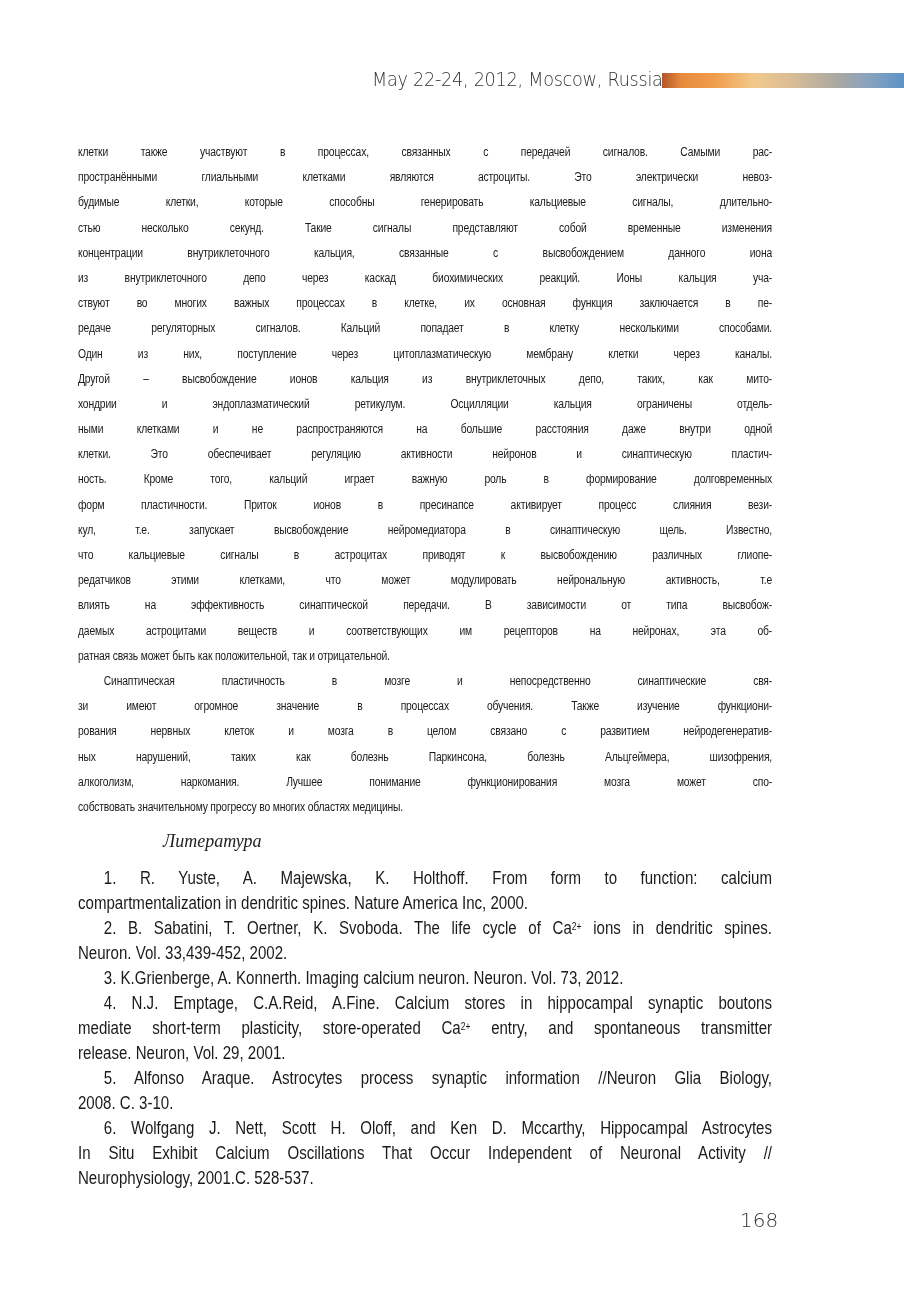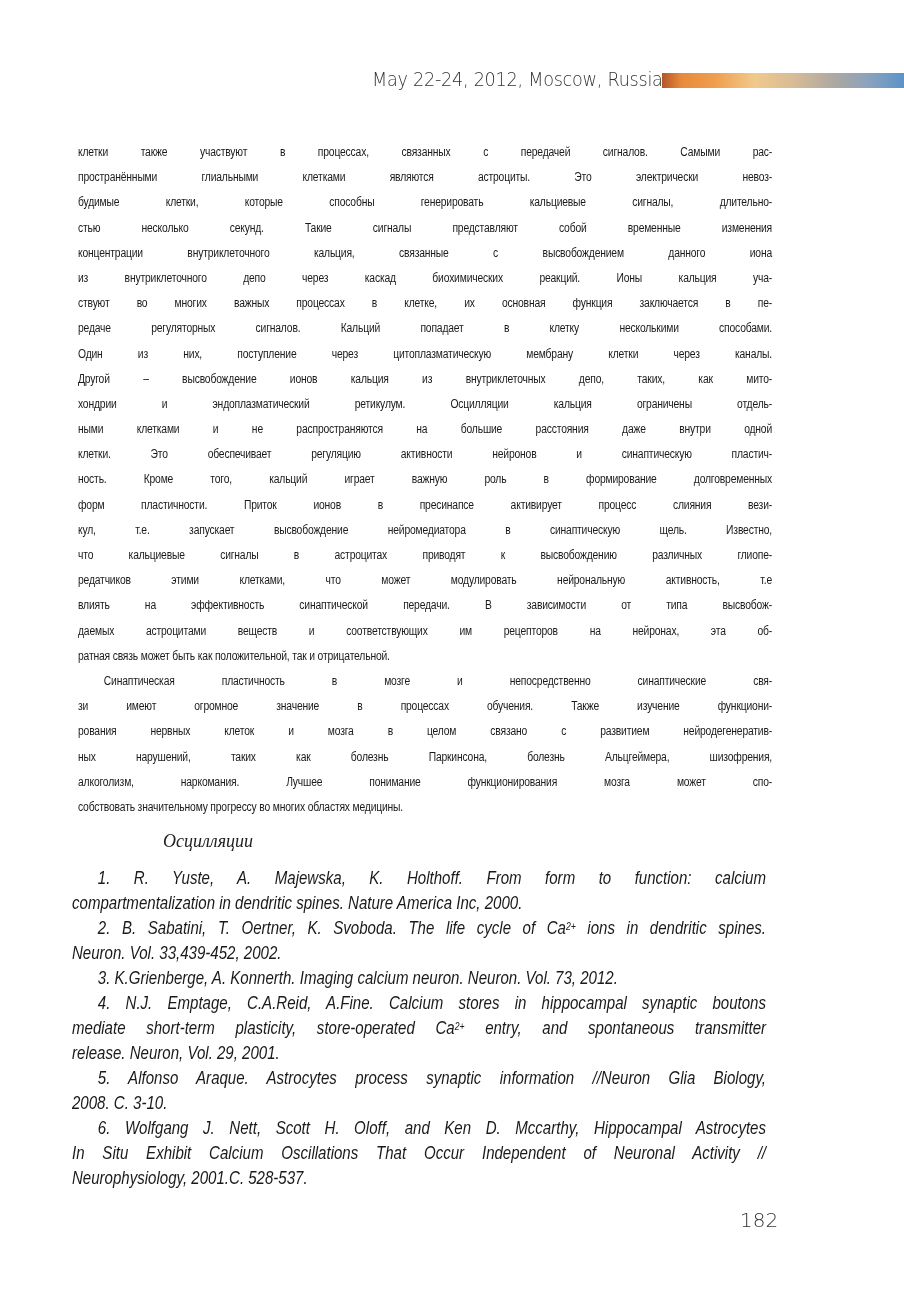--- a/index.html
+++ b/index.html
@@ -12,21 +12,21 @@
          background:linear-gradient(to right, #b3562a 0%, #e88a3c 8%, #ef9e4e 22%, #f1c98b 38%, #d6bb97 55%, #aaa8a2 72%, #8ba3bd 85%, #5b93c8 100%); }
   .body { position:absolute; left:78px; top:140px; width:694px;
           font-size:12px; line-height:25.2px; text-align:justify;
           font-family:"Liberation Sans", sans-serif; letter-spacing:-0.2px; }
   .body .line { display:block; text-align:justify; text-align-last:justify; white-space:nowrap; overflow:visible; height:25.2px; }
   .body .line.last { text-align-last:left; }
   .body .indent { padding-left:30px; }
   .para-scale { transform:scaleX(0.86); transform-origin:left top; width:807px; }
   .lit-title { position:absolute; left:163px; top:831px; font-size:18px;
           font-family:"Liberation Serif", serif; font-style:italic; color:#222; }
-  .refs { position:absolute; left:72px; top:866px; width:694px; font-size:17.5px; line-height:25px;font-style:italic; }
+  .refs { position:absolute; left:78px; top:866px; width:694px; font-size:17.5px; line-height:25px; }
   .refs .line { display:block; white-space:nowrap; height:25px; text-align-last:justify; text-align:justify; }
   .refs .line.last { text-align-last:left; }
   .refs .indent { padding-left:30px; }
   .refs-scale { transform:scaleX(0.86); transform-origin:left top; width:807px; }
   sup { font-size:10px; vertical-align:top; position:relative; top:-2px; }
   .page-num { position:absolute; left:740px; top:1208px; font-size:20px;
           font-family:"DejaVu Sans", sans-serif; font-weight:300; color:#333; }
 </style>
 </head>
 <body>
@@ -59,21 +59,21 @@
     <span class="line last">ратная связь может быть как положительной, так и отрицательной.</span>
     <span class="line indent">Синаптическая пластичность в мозге и непосредственно синаптические свя-</span>
     <span class="line">зи имеют огромное значение в процессах обучения. Также изучение функциони-</span>
     <span class="line">рования нервных клеток и мозга в целом связано с развитием нейродегенератив-</span>
     <span class="line">ных нарушений, таких как болезнь Паркинсона, болезнь Альцгеймера, шизофрения,</span>
     <span class="line">алкоголизм, наркомания. Лучшее понимание функционирования мозга может спо-</span>
     <span class="line last">собствовать значительному прогрессу во многих областях медицины.</span>
   </div>
 </div>
 
-<div class="lit-title">Осцилляции</div>
+<div class="lit-title">Литература</div>
 
 <div class="refs">
   <div class="refs-scale">
     <span class="line indent">1. R. Yuste, A. Majewska, K. Holthoff. From form to function: calcium</span>
     <span class="line last">compartmentalization in dendritic spines. Nature America Inc, 2000.</span>
 
     <span class="line indent"><span>2. B. Sabatini, T. Oertner, K. Svoboda. The life cycle of Ca</span><sup>2+</sup><span>  ions in dendritic spines.</span></span>
     <span class="line last">Neuron. Vol. 33,439-452, 2002.</span>
 
     <span class="line indent last">3. K.Grienberge, A. Konnerth. Imaging calcium neuron. Neuron. Vol. 73, 2012.</span>
@@ -84,13 +84,13 @@
 
     <span class="line indent">5. Alfonso Araque. Astrocytes process synaptic information //Neuron Glia Biology,</span>
     <span class="line last">2008. C. 3-10.</span>
 
     <span class="line indent">6. Wolfgang J. Nett, Scott H. Oloff, and Ken D. Mccarthy, Hippocampal Astrocytes</span>
     <span class="line">In Situ Exhibit Calcium Oscillations That Occur Independent of Neuronal Activity //</span>
     <span class="line last">Neurophysiology, 2001.C. 528-537.</span>
   </div>
 </div>
 
-<div class="page-num">182</div>
+<div class="page-num">168</div>
 
 </body></html>

